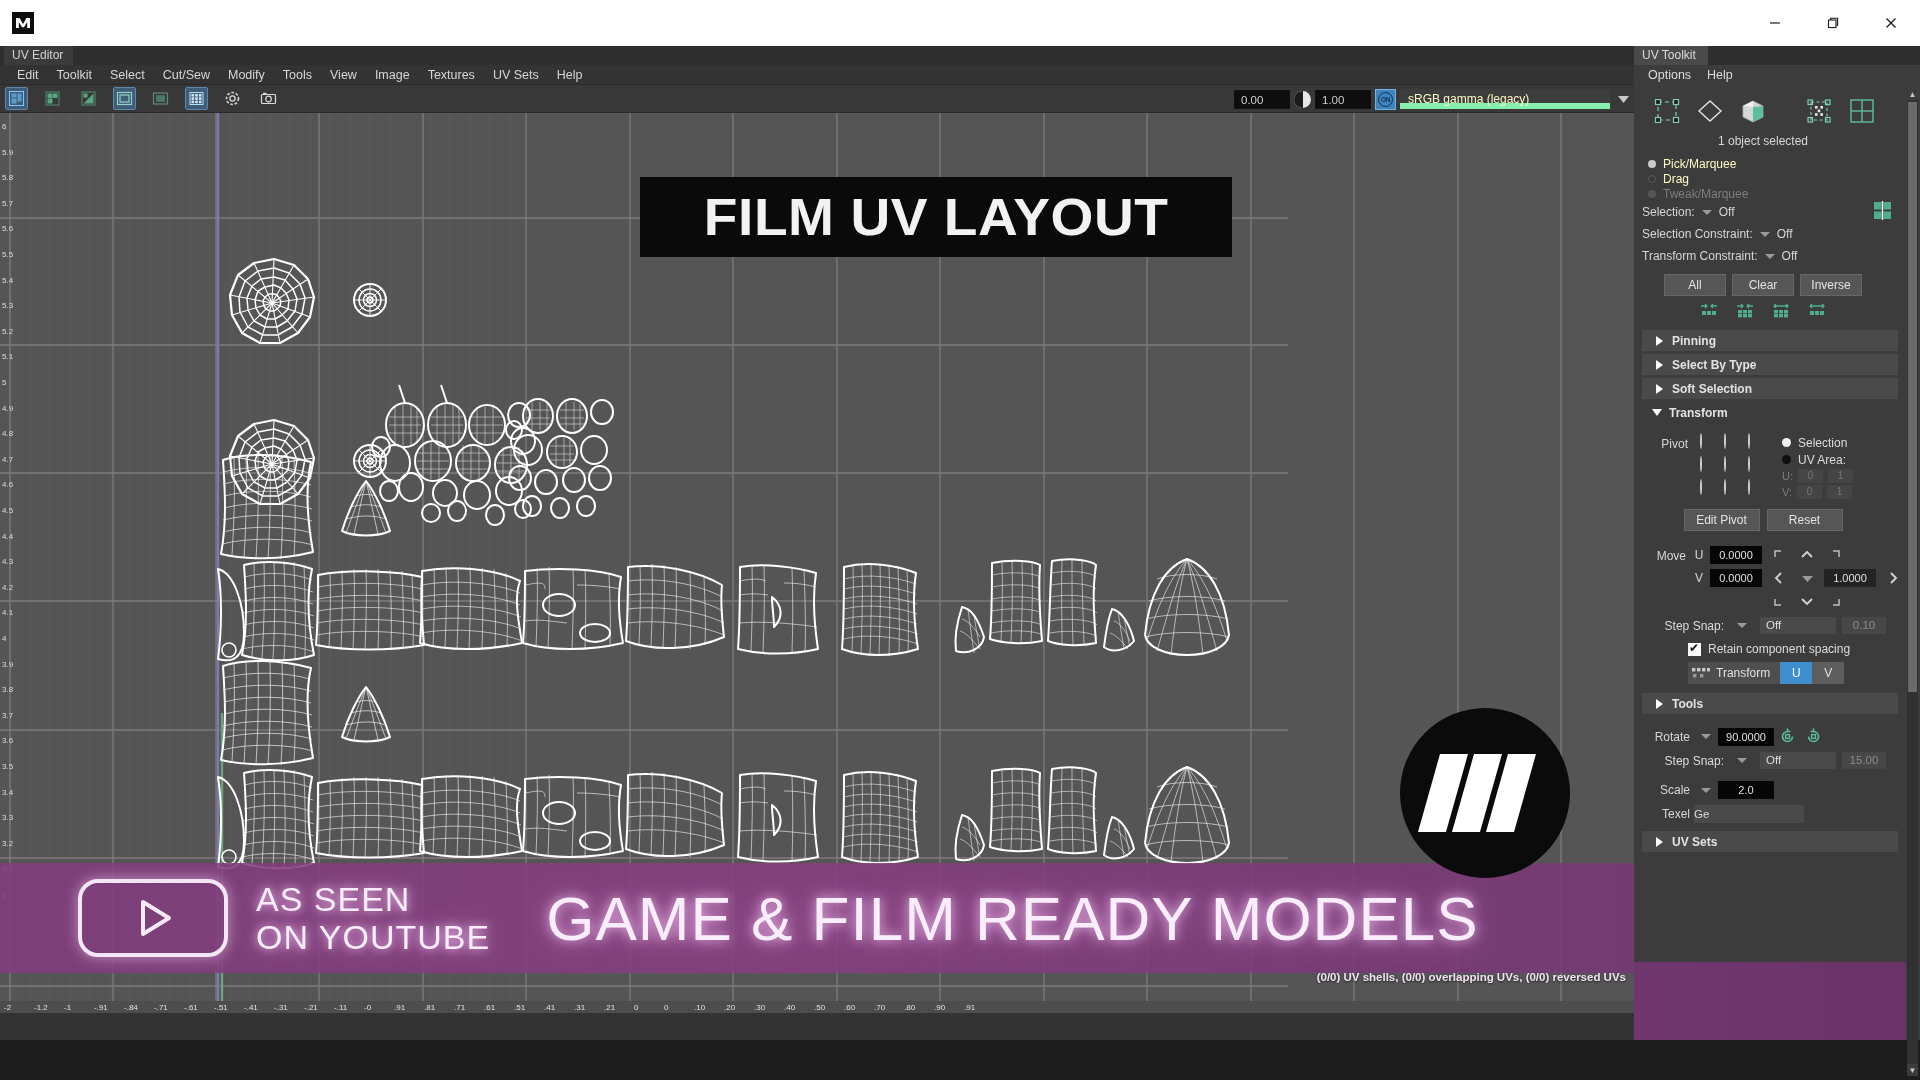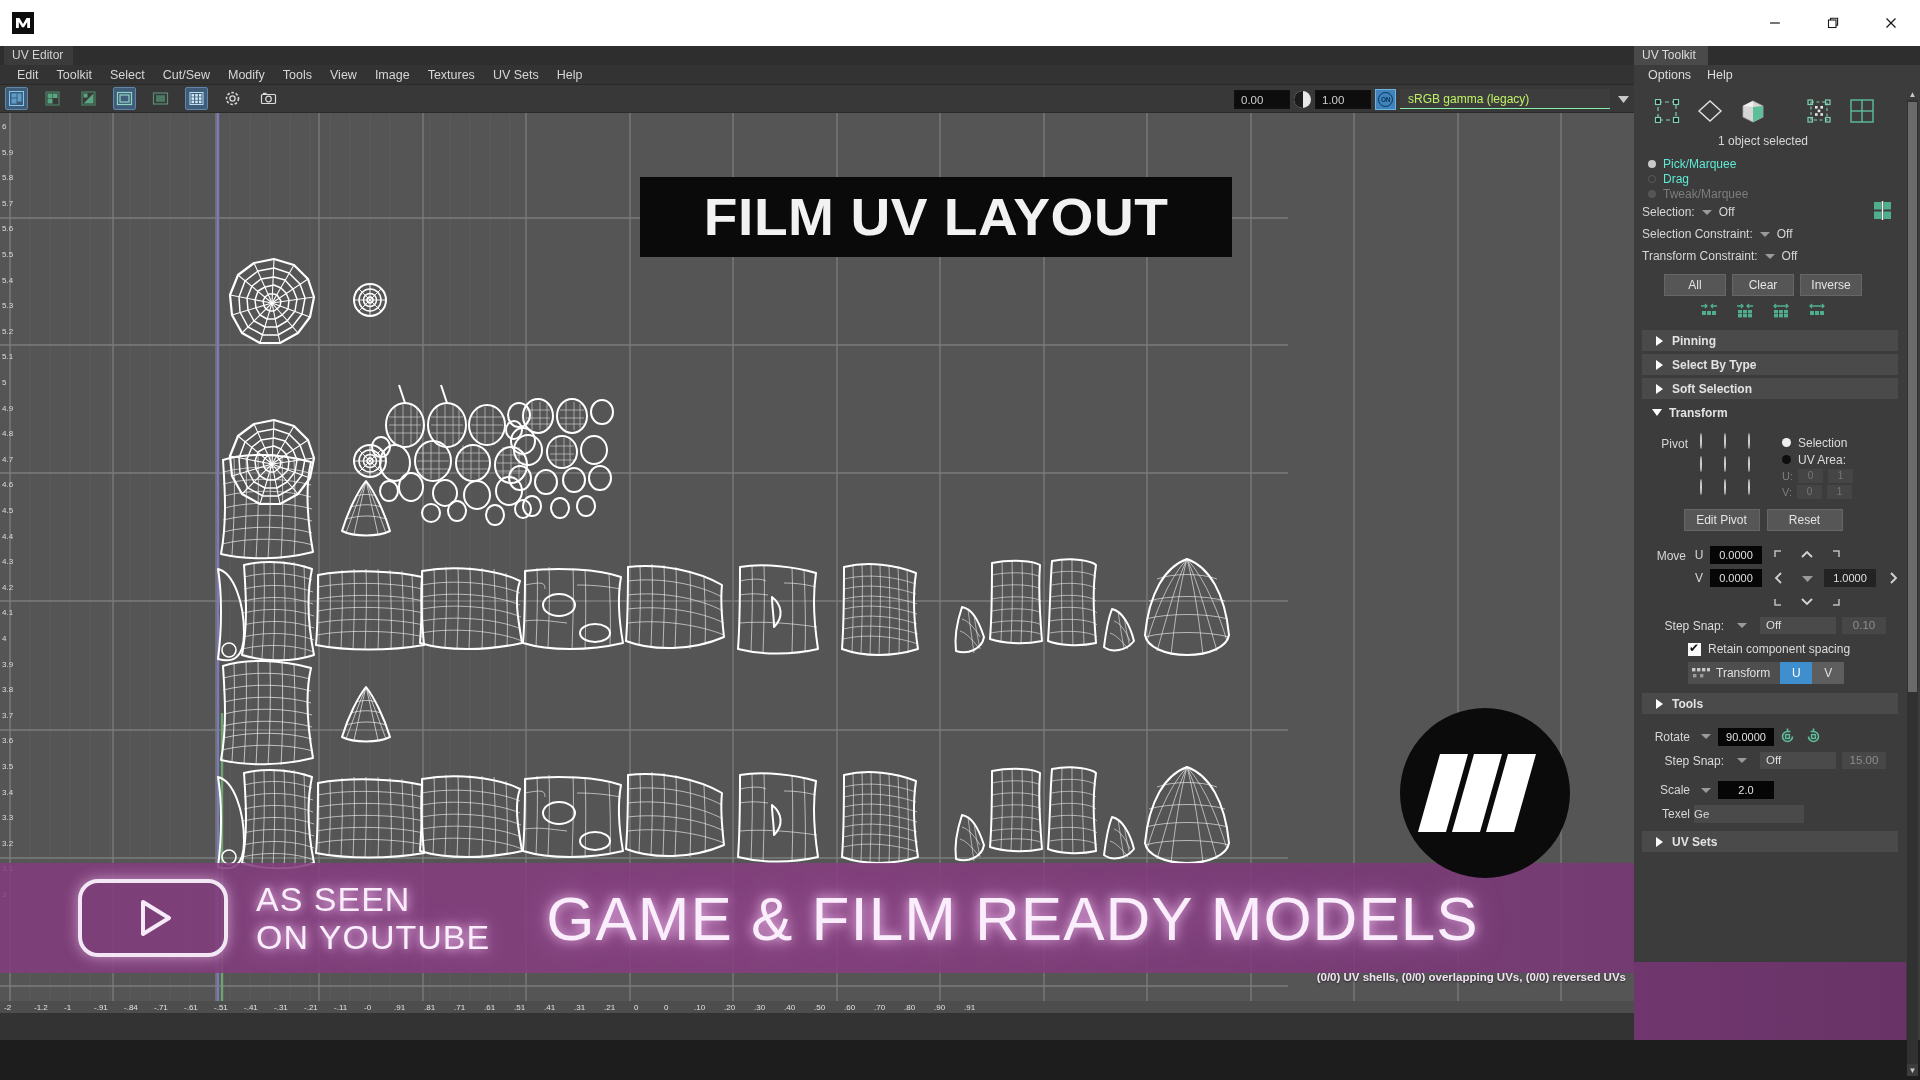--- a/index.html
+++ b/index.html
@@ -65,22 +65,22 @@
   .onbadge {
     width: 21px; height: 21px; background: #3f83bf; display:flex; align-items:center; justify-content:center;
     border: 1px solid #6fb3e0;
   }
   .onbadge span {
     width: 15px; height: 15px; border-radius: 50%; border: 1.5px solid #0d3450;
     color:#0d3450; font-size:6.5px; font-weight:bold; display:flex; align-items:center; justify-content:center;
     letter-spacing: -0.3px;
   }
   .cspace {
-    height: 20px; background: #3d3d3d; color: #bef264; font-size: 12px; line-height: 20px;
-    padding: 0 8px; min-width: 210px; border-bottom: 1px solid #86efac;
+    height: 20px; background: #3d3d3d; color: #fef9c3; font-size: 12px; line-height: 20px;
+    padding: 0 8px; min-width: 210px; border-bottom: 6px solid #86efac;
   }
   .cspace-arrow { width: 18px; height: 20px; display:flex; align-items:center; justify-content:center; color:#ccc; }
 
   
   .viewport {
     position: absolute; left: 0; top: 67px; width: 1634px; height: 900px;
     background: #555555; overflow: hidden;
   }
   .gridlayer { position: absolute; inset: 0; }
 
@@ -149,21 +149,21 @@
 
   .modeicons { display: flex; align-items: center; padding: 10px 0 2px 16px; gap: 9px; }
   .modeicons .gap { width: 14px; }
   .mi { width: 34px; height: 32px; display:flex; align-items:center; justify-content:center; }
   .objsel { text-align: center; color: #d7d7d7; font-size: 12px; padding: 5px 0 8px 0; margin-right: 14px; }
 
   .radiorow { display:flex; align-items:center; gap: 7px; padding: 1px 0 1px 14px; height: 15px; }
   .radio { width: 8px; height: 8px; border-radius: 50%; background: #c9c9c9; }
   .radio.off { background: #3a3a3a; border: 1px solid #5a5a5a; }
   .radio.dim { background: #555; }
-  .rlabel { font-size: 12px; color: #5eead4; }
+  .rlabel { font-size: 12px; color: #fef9c3; }
   .rlabel.disabled { color: #7d7d7d; }
 
   .fieldrow { display: flex; align-items: center; height: 22px; padding-left: 8px; font-size: 12px; }
   .fr-label { color: #d6d6d6; }
   .caret { width: 0; height: 0; border-left: 5px solid transparent; border-right: 5px solid transparent;
            border-top: 5px solid #9a9a9a; margin: 0 7px; }
   .fr-val { color: #d6d6d6; }
   .symicon { margin-left: auto; margin-right: 14px; }
 
   .btnrow { display: flex; justify-content: center; gap: 6px; padding: 7px 14px 4px 0; }

